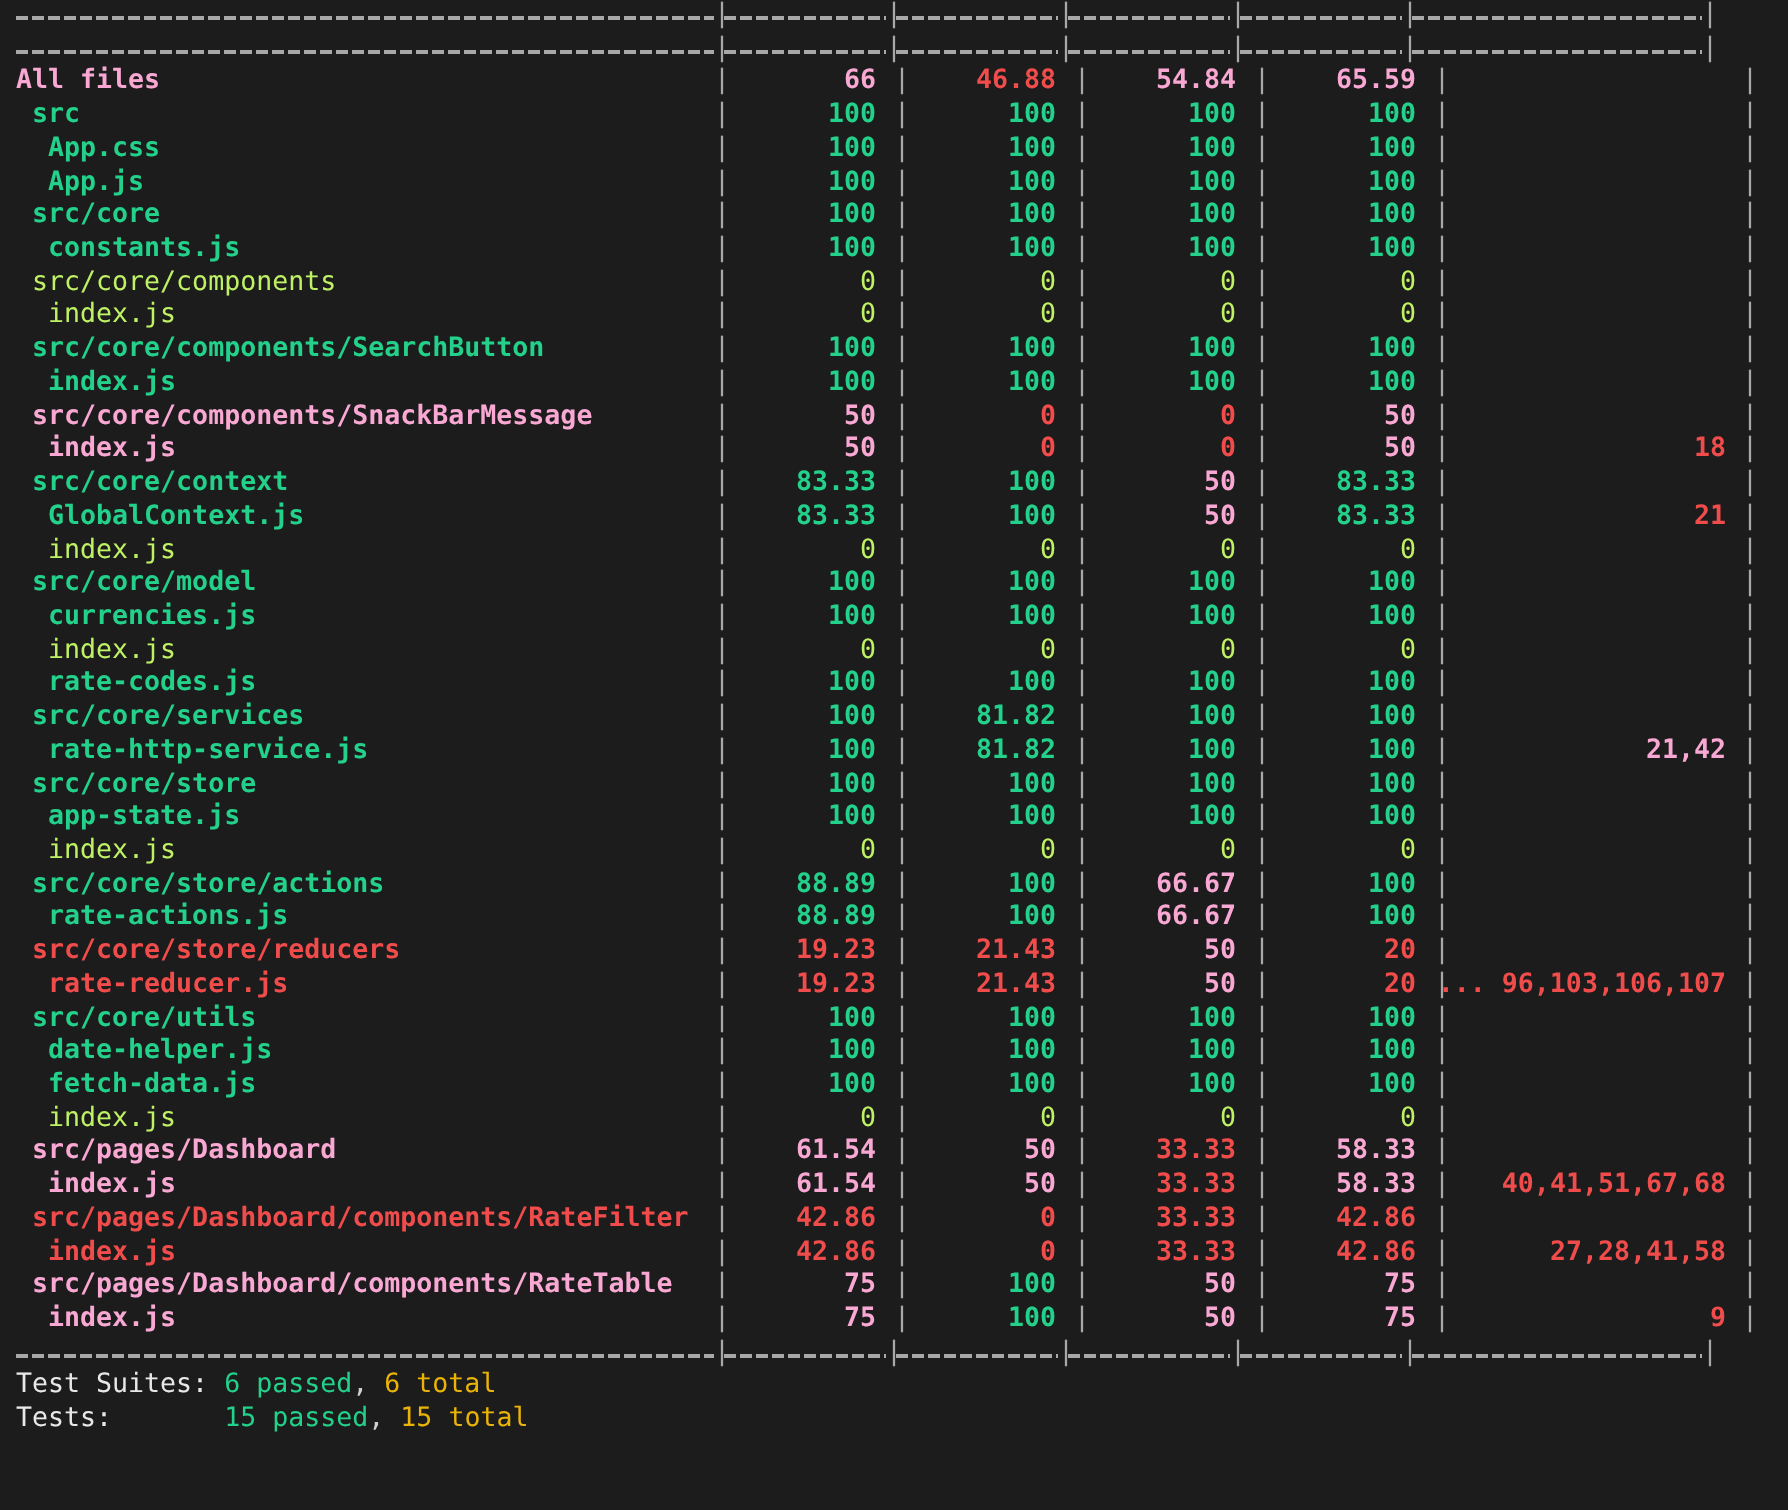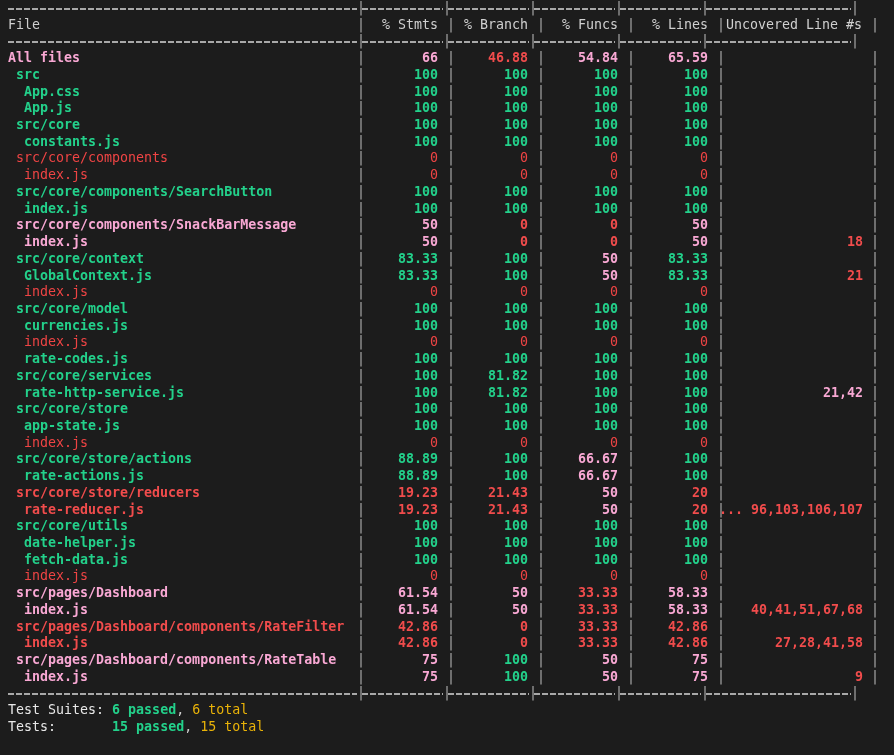--- a/index.html
+++ b/index.html
@@ -53,21 +53,21 @@
     color: #a8a8a8;
     text-align: center;
     flex: 0 0 auto;
   }
   .sep::before { content: "|"; }
 
   
   .col-green  { color: #23d18b; font-weight: bold; }
   .col-yellow { color: #f9a8d4; font-weight: bold; }
   .col-red    { color: #f14c4c; font-weight: bold; }
-  .col-white  { color: #ef4444; font-weight: normal; }
+  .col-white  { color: #bef264; font-weight: normal; }
   .col-head   { color: #cfcfcf; font-weight: normal; }
 
   
   .rule {
     display: flex;
     height: 16.73px;
     align-items: center;
   }
   .rule .seg {
     height: 2px;
@@ -79,21 +79,21 @@
     margin-top: 1px;
   }
   .rule .seg-file   { width: 349px; margin-left: 8px; }
   .rule .seg-col    { width: 81px;  margin-left: 4px; }
   .rule .seg-unc    { width: 145px; margin-left: 4px; }
   .rule .sep        { line-height: 16.73px; }
 
   
   .summary { padding-left: 8px; white-space: pre; height: 16.73px; }
   .sum-label { color: #e8e8e8; font-weight: normal; }
-  .sum-pass  { color: #23d18b; font-weight: bold; margin-top: 20px; }
+  .sum-pass  { color: #23d18b; font-weight: normal; margin-top: 20px; }
   .sum-rest  { color: #cfcfcf; font-weight: normal; }
   .sum-num   { color: #eab308; font-weight: normal; }
 </style>
 </head>
 <body>
 
 <div id="terminal">
 
   <div class="rule">
     <div class="seg seg-file"></div>
@@ -103,34 +103,20 @@
     <div class="seg seg-col"></div>
     <div class="sep"></div>
     <div class="seg seg-col"></div>
     <div class="sep"></div>
     <div class="seg seg-col"></div>
     <div class="sep"></div>
     <div class="seg seg-unc"></div>
     <div class="sep"></div>
   </div>
 
-  <div class="row">
-    <div class="cell c-file pad-l col-head">File</div>
-    <div class="sep"></div>
-    <div class="cell c-stmts num col-head">% Stmts</div>
-    <div class="sep"></div>
-    <div class="cell c-branch num col-head">% Branch</div>
-    <div class="sep"></div>
-    <div class="cell c-funcs num col-head">% Funcs</div>
-    <div class="sep"></div>
-    <div class="cell c-lines num col-head">% Lines</div>
-    <div class="sep"></div>
-    <div class="cell c-unc pad-l col-head">Uncovered Line #s</div>
-    <div class="sep"></div>
-  </div>
 
   <div class="rule">
     <div class="seg seg-file"></div>
     <div class="sep"></div>
     <div class="seg seg-col"></div>
     <div class="sep"></div>
     <div class="seg seg-col"></div>
     <div class="sep"></div>
     <div class="seg seg-col"></div>
     <div class="sep"></div>

